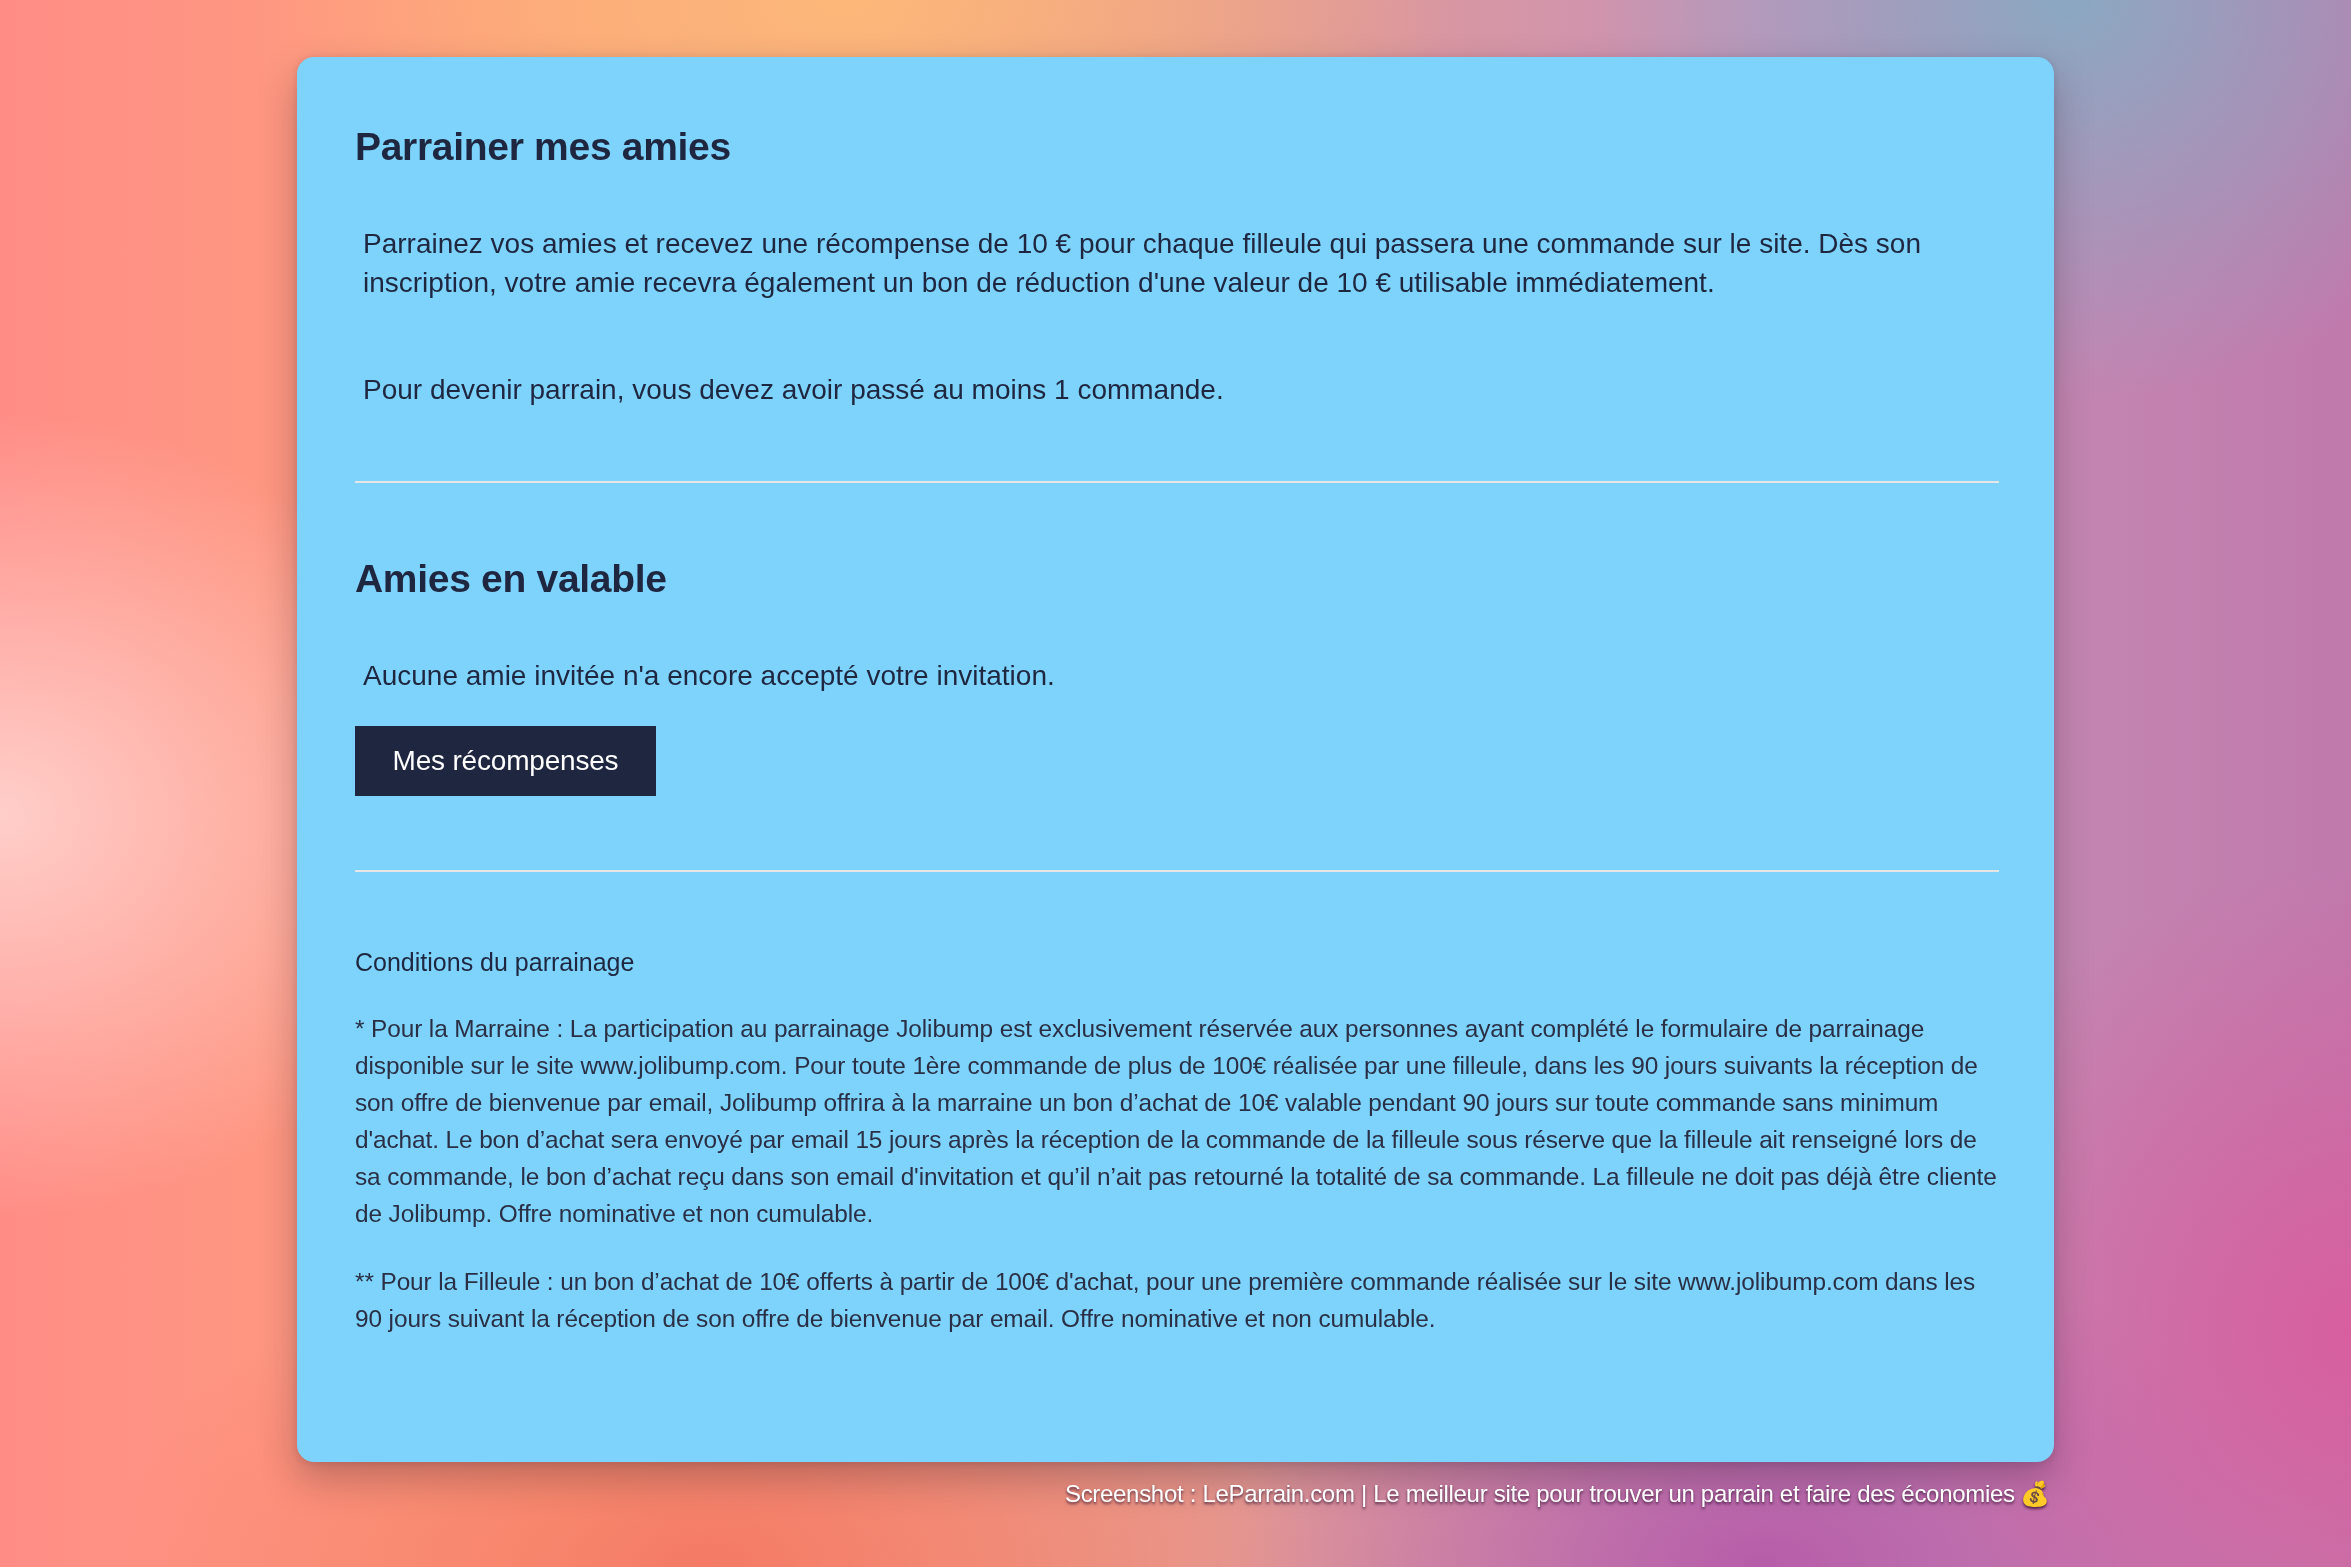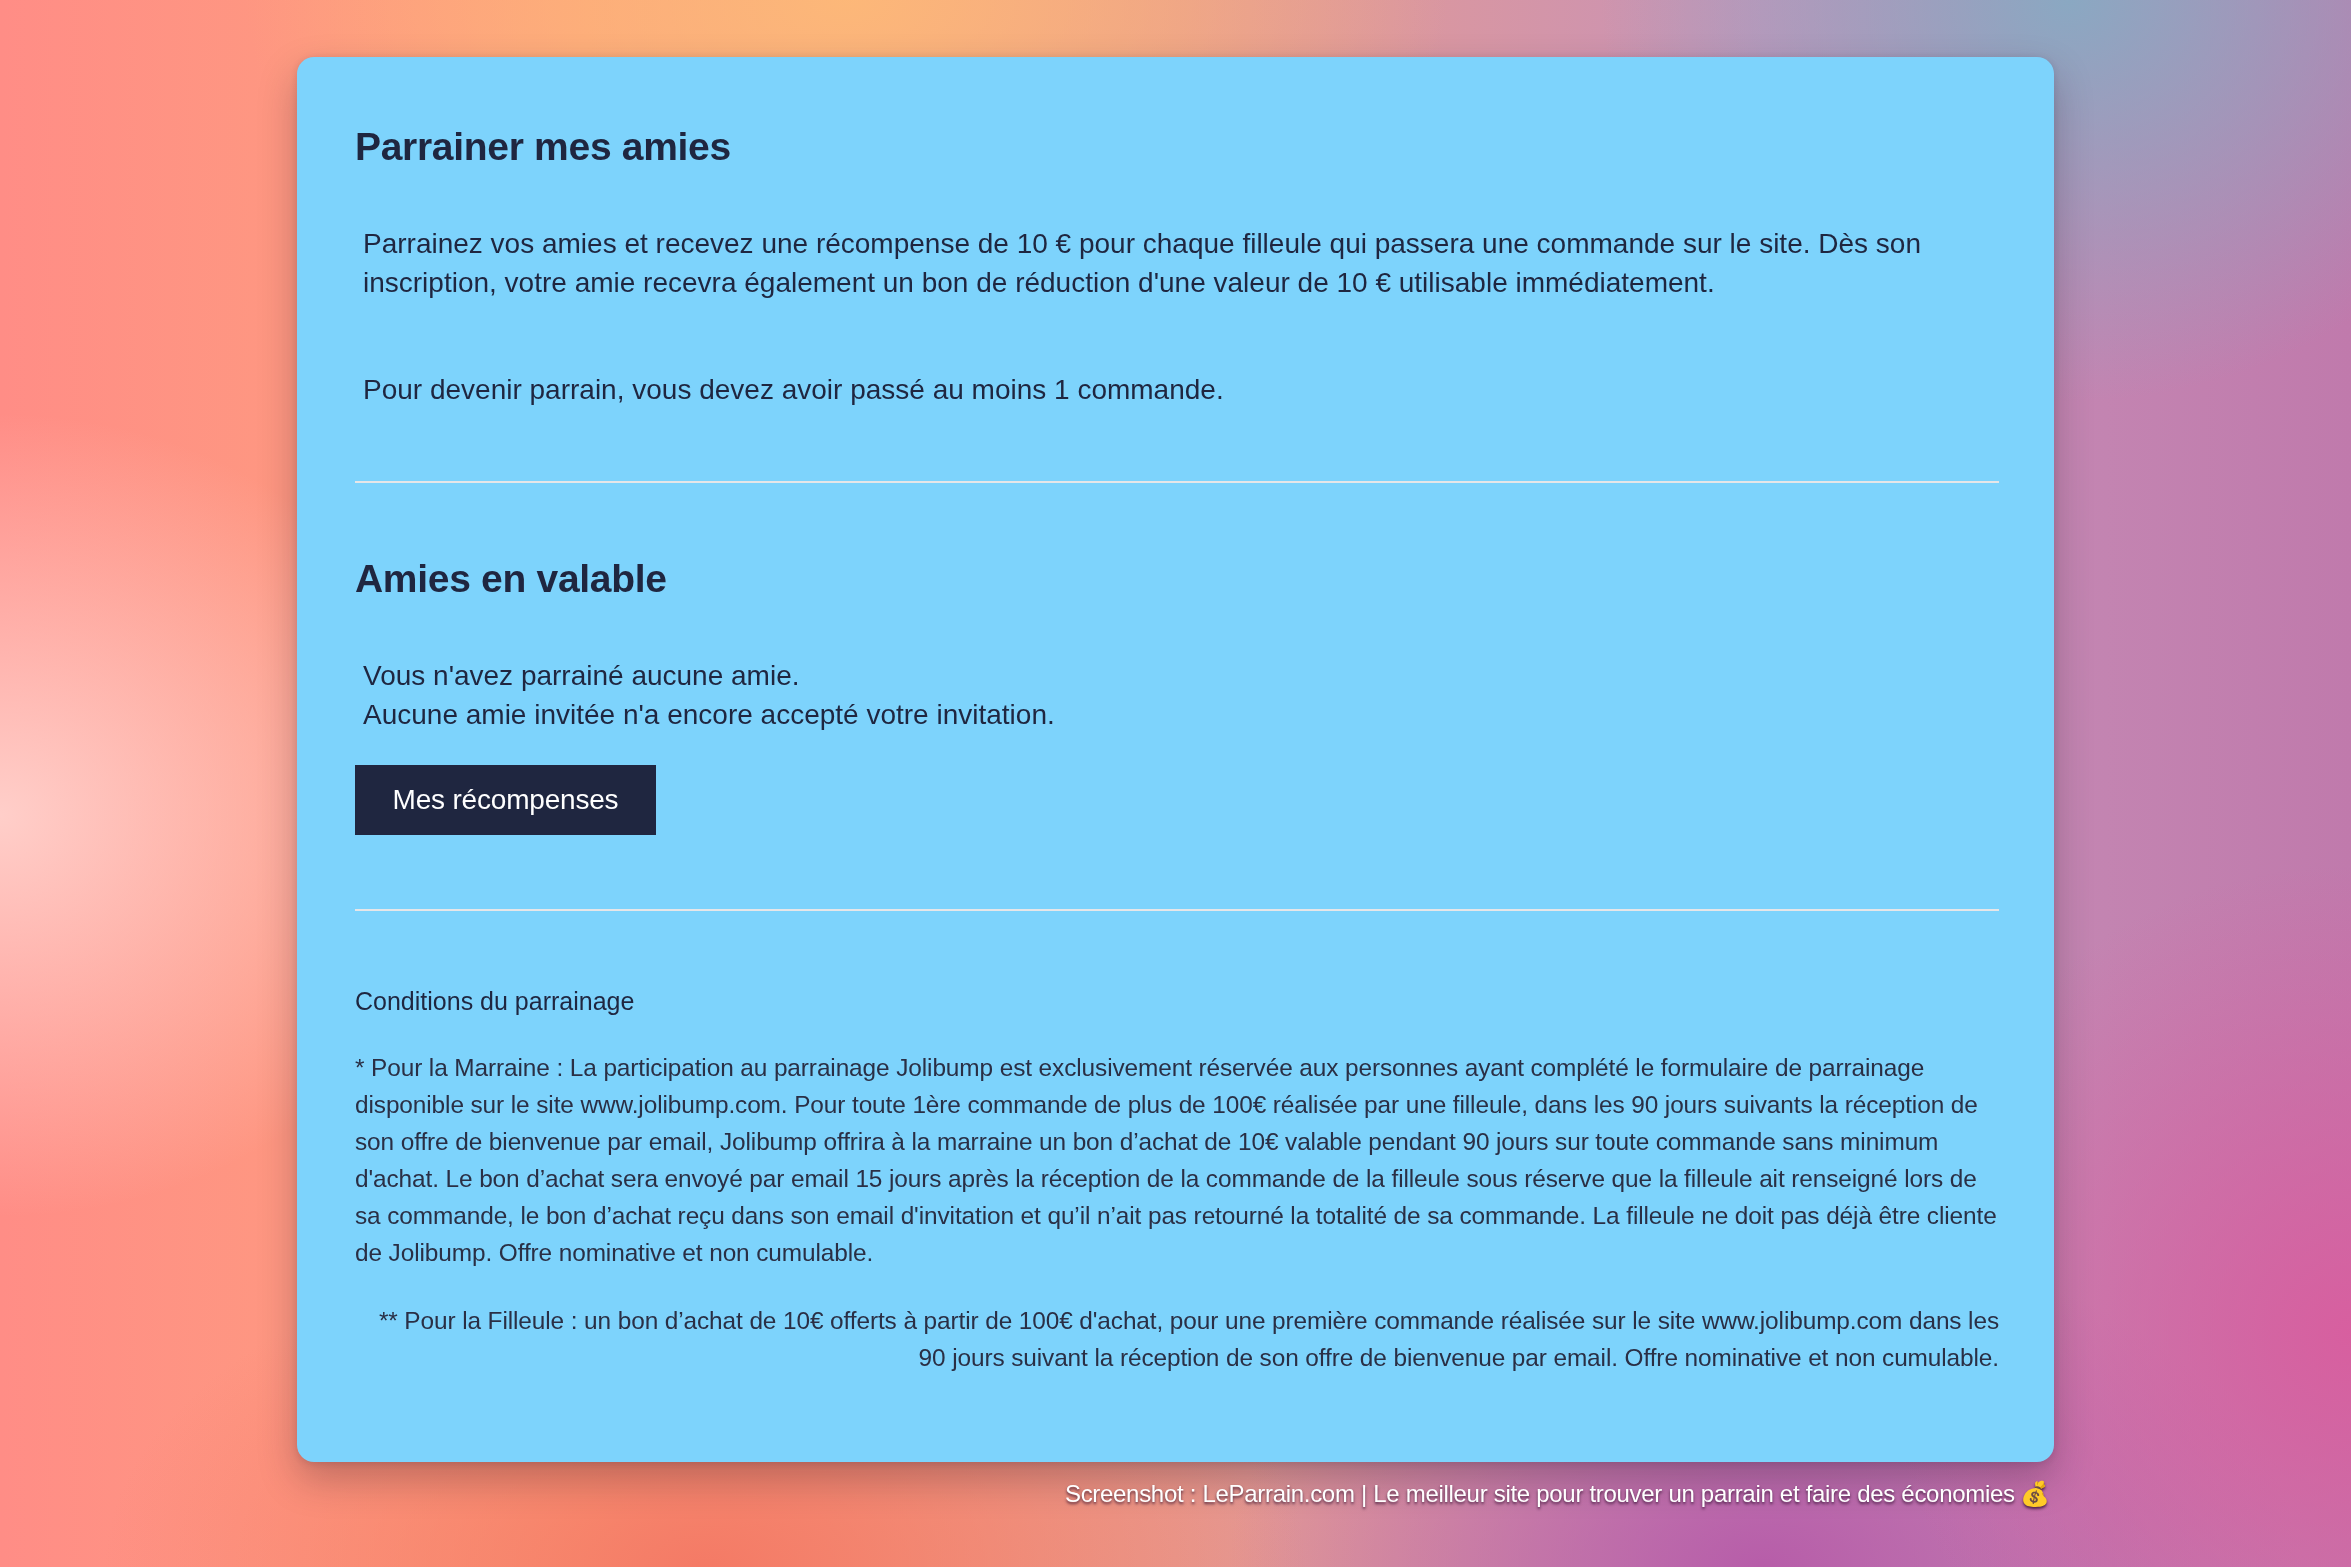--- a/index.html
+++ b/index.html
@@ -115,21 +115,20 @@
     font-weight: 400;
     color: #2a2f45;
     margin: 0;
     letter-spacing: -0.1px;
   }
   .terms.t1 {
     margin-top: 32px;
   }
   .terms.t2 {
     margin-top: 31px;
-    text-align: right;
   }
 
   .footer {
     position: absolute;
     right: 301px;
     top: 1480px;
     font-size: 24px;
     color: #ffffff;
     font-family: "Liberation Sans", "DejaVu Sans", sans-serif;
     text-shadow: 0 1.9px 2.9px rgba(40, 10, 40, 0.75);
@@ -149,21 +148,20 @@
 
   <p class="body-text p1">Parrainez vos amies et recevez une récompense de 10 € pour chaque filleule qui passera une commande sur le site. Dès son inscription, votre amie recevra également un bon de réduction d'une valeur de 10 € utilisable immédiatement.</p>
 
   <p class="body-text p2">Pour devenir parrain, vous devez avoir passé au moins 1 commande.</p>
 
   <hr class="divider d1">
 
   <h2 class="h1 second">Amies en valable</h2>
 
   <div class="body-text p3">
-    <div>Vous n'avez parrainé aucune amie.</div>
     <div>Aucune amie invitée n'a encore accepté votre invitation.</div>
   </div>
 
   <button class="btn">Mes récompenses</button>
 
   <hr class="divider d2">
 
   <h3 class="h3">Conditions du parrainage</h3>
 
   <p class="terms t1">* Pour la Marraine : La participation au parrainage Jolibump est exclusivement réservée aux personnes ayant complété le formulaire de parrainage disponible sur le site www.jolibump.com. Pour toute 1ère commande de plus de 100€ réalisée par une filleule, dans les 90 jours suivants la réception de son offre de bienvenue par email, Jolibump offrira à la marraine un bon d’achat de 10€ valable pendant 90 jours sur toute commande sans minimum d'achat. Le bon d’achat sera envoyé par email 15 jours après la réception de la commande de la filleule sous réserve que la filleule ait renseigné lors de sa commande, le bon d’achat reçu dans son email d'invitation et qu’il n’ait pas retourné la totalité de sa commande. La filleule ne doit pas déjà être cliente de Jolibump. Offre nominative et non cumulable.</p>

